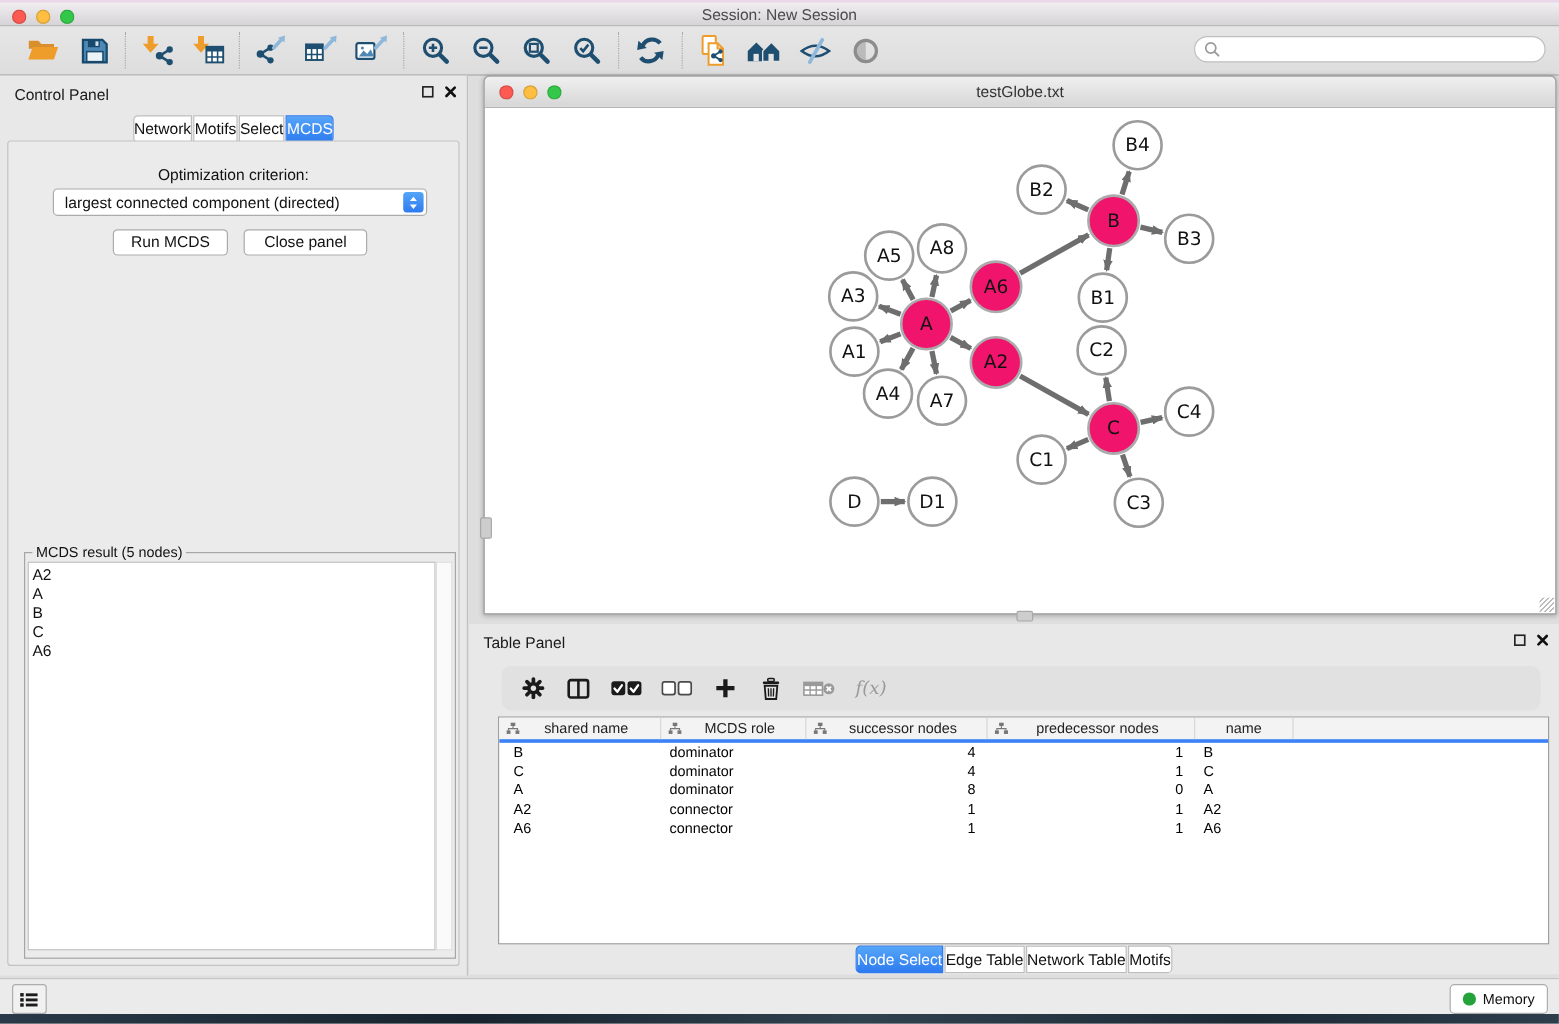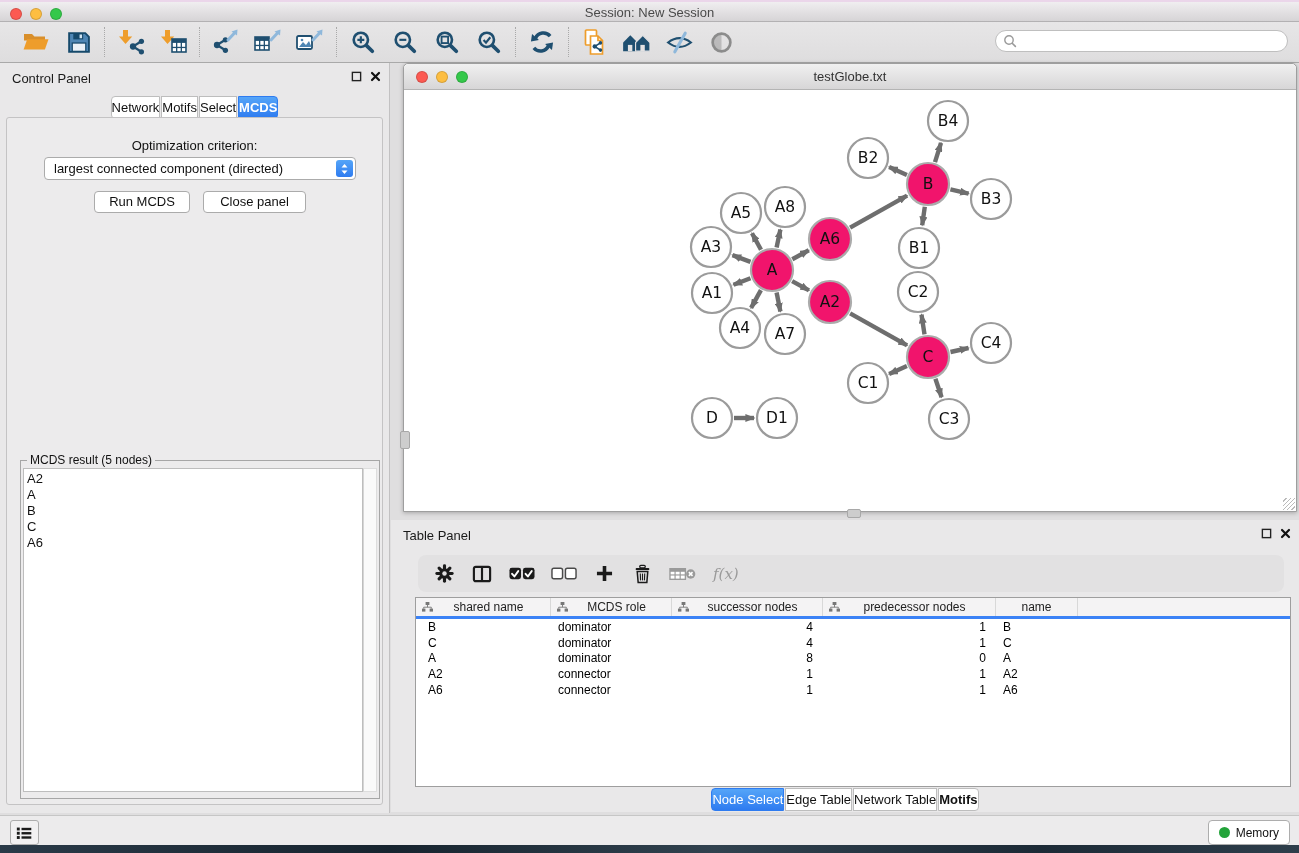--- a/index.html
+++ b/index.html
@@ -32,21 +32,21 @@
   #workspace{position:absolute;left:0;top:63px;width:1299px;height:752px;}
   
   #control-panel{position:absolute;left:0;top:0;width:390px;height:750px;background:#E9E8E9;
     border-right:1px solid #C2C1C2;box-sizing:border-box;}
   .panel-title{position:absolute;left:12px;top:8px;font-size:13px;color:#1a1a1a;}
   .panel-ctrls{position:absolute;right:8px;top:8px;display:flex;gap:8px;align-items:center;}
   #cp-tabs{position:absolute;left:0;right:0;top:33px;display:flex;justify-content:center;gap:1px;}
   .seg-tab{height:21px;line-height:21px;padding:0 0;font-size:13px;background:#fff;
     border:1px solid #BDBDBD;color:#111;cursor:default;}
   .seg-tab:first-child{border-radius:4px 0 0 4px;}
-  .seg-tab:last-child{border-radius:0 4px 4px 0;font-weight:bold;}
+  .seg-tab:last-child{border-radius:0 4px 4px 0;}
   .seg-tab.active{background:linear-gradient(#55A5F8,#2E7BF0);border-color:#2E7BF0;color:#fff;}
   #cp-body{position:absolute;left:6px;top:54px;width:377px;height:688px;background:#ECEBEC;
     border:1px solid #C4C3C4;border-radius:3px;box-sizing:border-box;}
   #opt-label{position:absolute;left:0;right:0;top:20px;text-align:center;font-size:13px;color:#111;}
   #opt-select{position:absolute;left:37px;top:39px;width:312px;height:23px;background:#fff;
     border:1px solid #ABABAB;border-radius:4px;box-sizing:border-box;font-size:13px;color:#111;
     line-height:21px;padding-left:9px;cursor:default;}
   #opt-stepper{position:absolute;right:2px;top:2px;width:17px;height:17px;border-radius:3px;
     background:linear-gradient(#55A5F8,#2E7BF0);display:flex;align-items:center;justify-content:center;}
   .mac-btn{position:absolute;height:22px;background:#fff;border:1px solid #ABABAB;border-radius:4px;

